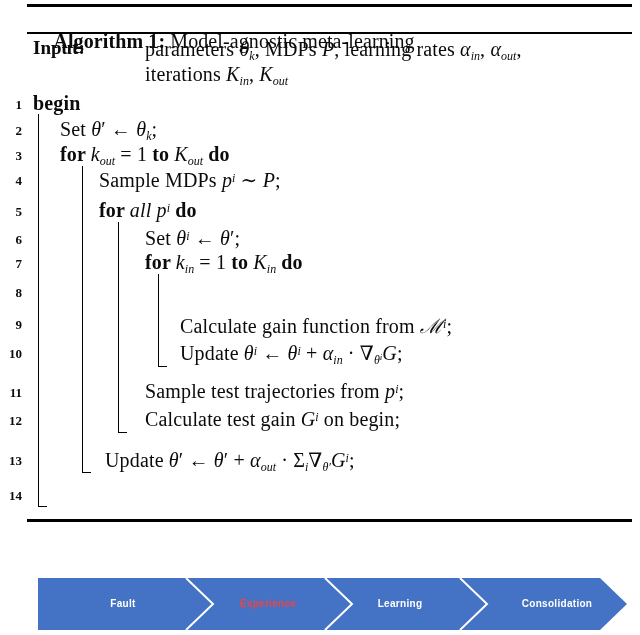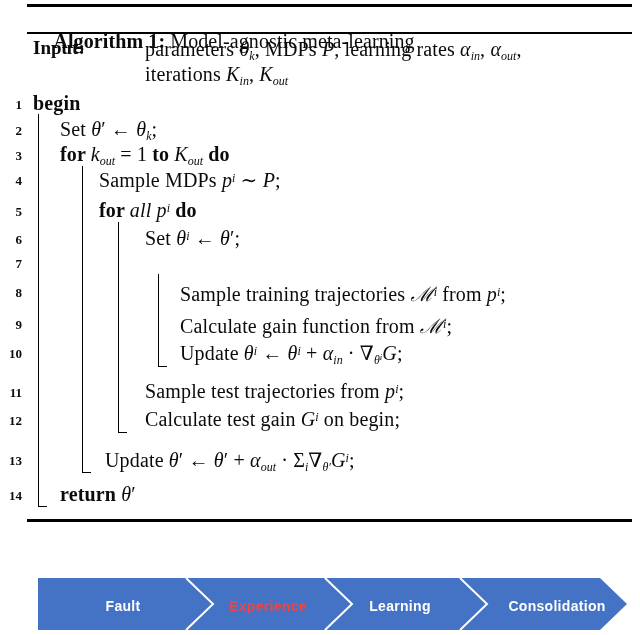--- a/index.html
+++ b/index.html
@@ -58,21 +58,21 @@
   #vrule-2{left:82px;top:166px;height:306px;}
   #vrule-3{left:118px;top:222px;height:210px;}
   #vrule-4{left:158px;top:274px;height:92px;}
 
   
   #process-arrow{position:absolute;left:38px;top:578px;width:589px;height:52px;}
   .stage-label{
     position:absolute;top:20px;
     transform:translateX(-50%);
     font-family:"Liberation Sans","DejaVu Sans",sans-serif;
-    font-weight:bold;font-size:14px;letter-spacing:.3px;
+    font-weight:bold;font-size:10px;letter-spacing:.3px;
     white-space:nowrap;
     text-align:center;
   }
 </style>
 </head>
 <body>
 
 <div id="page">
 
   <div id="rule-top" class="hrule"></div>
@@ -108,24 +108,24 @@
   <div class="algo-line" style="top:199px">
       <span class="lnum">5</span>
       <span class="lcontent" style="left:99px"><span class="seg-b">for </span><span class="seg-i">all p</span><span class="seg-sp">i</span><span class="seg-n"> </span><span class="seg-b">do</span></span>
     </div>
   <div class="algo-line" style="top:227px">
       <span class="lnum">6</span>
       <span class="lcontent" style="left:145px"><span class="seg-n">Set </span><span class="seg-i">θ</span><span class="seg-sp">i</span><span class="seg-n"> ← </span><span class="seg-i">θ</span><span class="seg-n">′;</span></span>
     </div>
   <div class="algo-line" style="top:251px">
       <span class="lnum">7</span>
+      <span class="lcontent" style="left:145px"><span class="seg-b">for </span><span class="seg-i">k</span><span class="seg-sb">in</span><span class="seg-n"> = 1 </span><span class="seg-b">to </span><span class="seg-i">K</span><span class="seg-sb">in</span><span class="seg-n"> </span><span class="seg-b">do</span></span>
     </div>
   <div class="algo-line" style="top:280px">
       <span class="lnum">8</span>
-      <span class="lcontent" style="left:180px"><span class="seg-n">Sample training trajectories </span><span class="seg-i">ℳ</span><span class="seg-sp">i</span><span class="seg-n"> from </span><span class="seg-i">p</span><span class="seg-sp">i</span><span class="seg-n">;</span></span>
     </div>
   <div class="algo-line" style="top:312px">
       <span class="lnum">9</span>
       <span class="lcontent" style="left:180px"><span class="seg-n">Calculate gain function from </span><span class="seg-i">ℳ</span><span class="seg-sp">i</span><span class="seg-n">;</span></span>
     </div>
   <div class="algo-line" style="top:341px">
       <span class="lnum">10</span>
       <span class="lcontent" style="left:180px"><span class="seg-n">Update </span><span class="seg-i">θ</span><span class="seg-sp">i</span><span class="seg-n"> ← </span><span class="seg-i">θ</span><span class="seg-sp">i</span><span class="seg-n"> + </span><span class="seg-i">α</span><span class="seg-sb">in</span><span class="seg-n"> · ∇</span><span class="seg-sb">θ</span><span class="seg-ss">i</span><span class="seg-i">G</span><span class="seg-n">;</span></span>
     </div>
   <div class="algo-line" style="top:380px">
@@ -135,21 +135,20 @@
   <div class="algo-line" style="top:408px">
       <span class="lnum">12</span>
       <span class="lcontent" style="left:145px"><span class="seg-n">Calculate test gain </span><span class="seg-i">G</span><span class="seg-sp">i</span><span class="seg-n"> on begin;</span></span>
     </div>
   <div class="algo-line" style="top:448px">
       <span class="lnum">13</span>
       <span class="lcontent" style="left:105px"><span class="seg-n">Update </span><span class="seg-i">θ</span><span class="seg-n">′ ← </span><span class="seg-i">θ</span><span class="seg-n">′ + </span><span class="seg-i">α</span><span class="seg-sb">out</span><span class="seg-n"> · Σ</span><span class="seg-sb">i</span><span class="seg-n">∇</span><span class="seg-sb">θ′</span><span class="seg-i">G</span><span class="seg-sp">i</span><span class="seg-n">;</span></span>
     </div>
   <div class="algo-line" style="top:483px">
       <span class="lnum">14</span>
-      <span class="lcontent" style="left:60px"><span class="seg-b">return </span><span class="seg-i">θ</span><span class="seg-n">′</span></span>
     </div>
 
   <div id="vrule-1" class="vrule"></div>
   <div id="vrule-2" class="vrule"></div>
   <div id="vrule-3" class="vrule"></div>
   <div id="vrule-4" class="vrule"></div>
 
   <div id="process-arrow">
     <svg width="589" height="52" viewBox="0 0 589 52">
       <polygon points="0,0 562,0 589,26 562,52 0,52" fill="#4472C4"></polygon>

